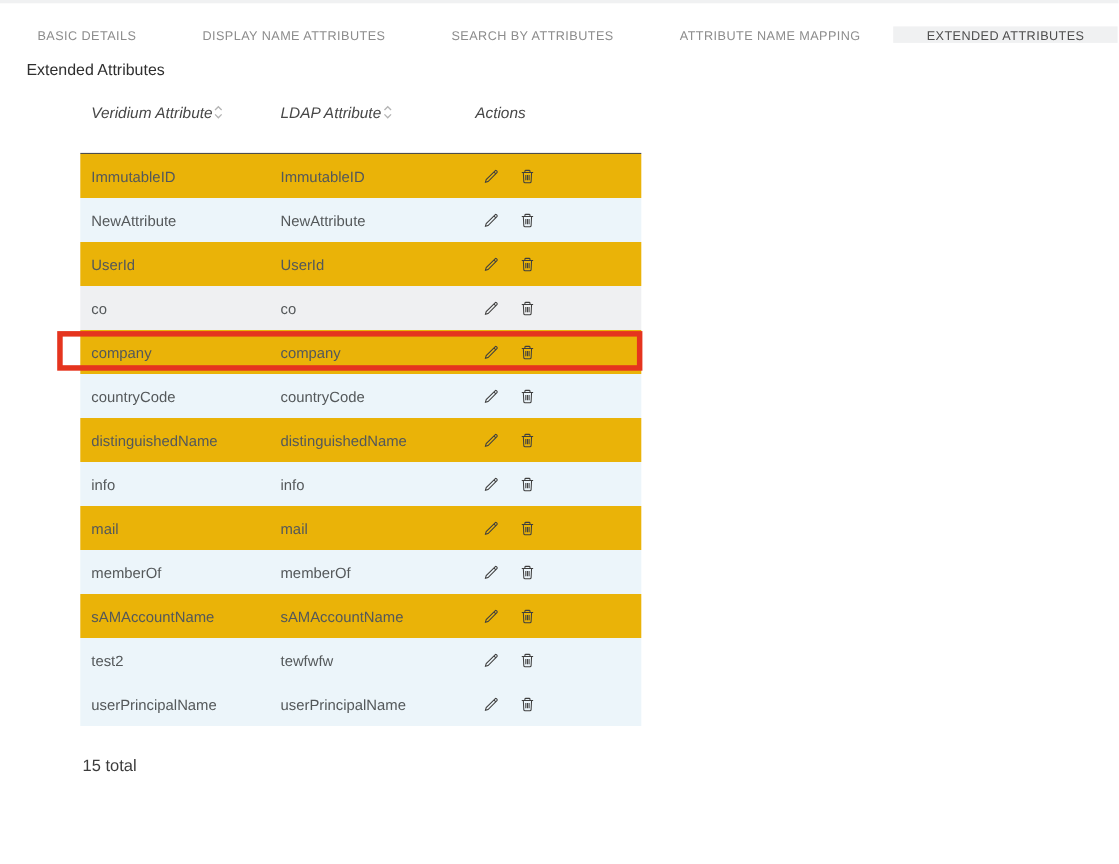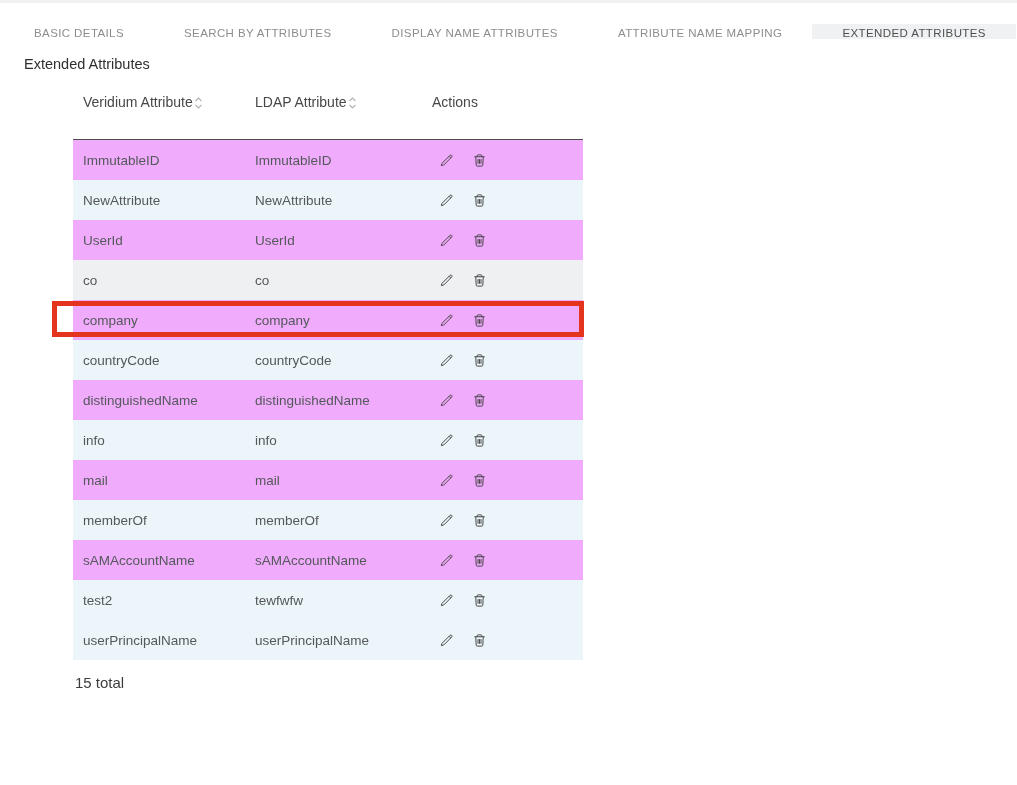--- a/index.html
+++ b/index.html
@@ -23,53 +23,53 @@
     display:flex;align-items:center;padding:0 30px;
     font-size:11.5px;letter-spacing:.4px;color:#8d8d8d;
     cursor:pointer;white-space:nowrap;
   }
   .tab.active{background:var(--tab-bg);color:#4f4f4f;margin-top:-3px;padding-top:3px;}
   .section-title{
     margin:17px 0 0 24px;font-size:14.5px;font-weight:400;color:#2f2f2f;
   }
   .table-wrap{margin-left:73px;width:510px;}
   .thead{display:flex;margin-top:22px;padding-left:10px;font-size:14px;color:#474747;}
-  .th{display:flex;align-items:flex-end;gap:1px;}
+  .th{display:flex;align-items:center;gap:1px;font-style:italic;}
   .col-veridium{width:172px;}
   .col-ldap{width:177px;}
   .col-actions{flex:1;}
   .sort-icon{display:inline-flex;line-height:0;cursor:pointer;}
   .header-divider{margin-top:29px;border-bottom:1px solid #4d4d4d;}
   .row{
     display:flex;align-items:center;height:40px;padding-left:10px;
     font-size:13.5px;color:#54585a;position:relative;
   }
   .row.blue{background:var(--row-blue);}
   .row.gray{background:var(--row-gray);}
-  .row.white{background:#f0abfc;}
+  .row.white{background:#eab308;}
   .actions-cell{flex:1;display:flex;align-items:center;gap:18px;padding-left:7px;}
   .icon-btn{
     background:none;border:none;padding:0;cursor:pointer;
     display:inline-flex;line-height:0;
   }
   .highlight-box{
     position:absolute;left:-21px;top:1px;width:532px;height:36px;
     border:5px solid var(--hl);pointer-events:none;z-index:2;
   }
-  .total{margin:14px 0 0 75px;font-size:15px;color:#3c3c3c;}
+  .total{margin:28px 0 0 75px;font-size:15px;color:#3c3c3c;}
 </style>
 </head>
 <body>
 
 <div class="top-strip"></div>
 
 <nav class="tabbar">
   <div class="tab">BASIC DETAILS</div>
+  <div class="tab">DISPLAY NAME ATTRIBUTES</div>
   <div class="tab">SEARCH BY ATTRIBUTES</div>
-  <div class="tab">DISPLAY NAME ATTRIBUTES</div>
   <div class="tab">ATTRIBUTE NAME MAPPING</div>
   <div class="tab active">EXTENDED ATTRIBUTES</div>
 </nav>
 
 <h2 class="section-title">Extended Attributes</h2>
 
 <div class="table-wrap">
   <div class="thead">
     <div class="th col-veridium">
       <span>Veridium Attribute</span>

